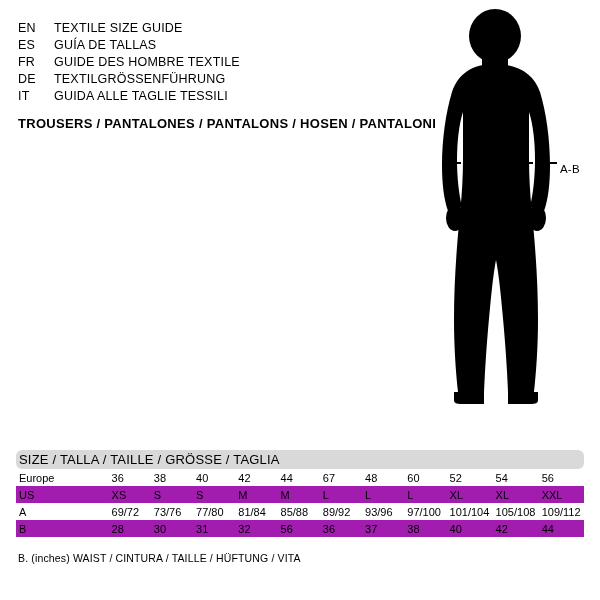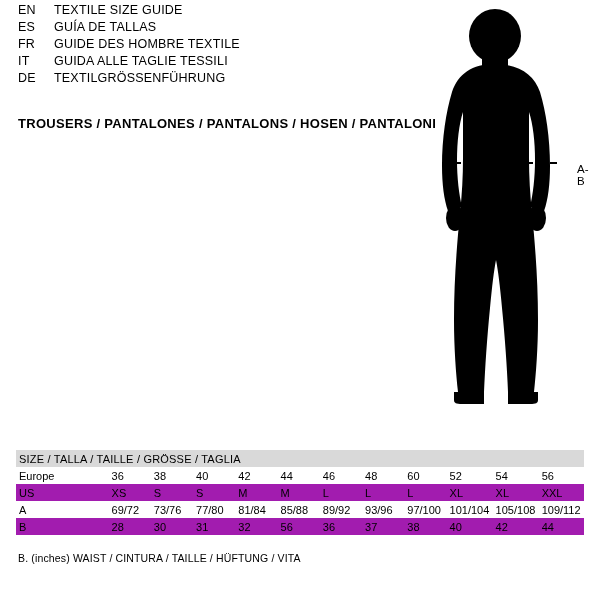--- a/index.html
+++ b/index.html
@@ -13,21 +13,21 @@
   }
   .page {
     position: relative;
     width: 600px; height: 600px;
     background: #ffffff;
   }
 
   
   .lang-block {
     position: absolute;
-    left: 18px; top: 2px;
+    left: 18px; top: 20px;
     width: 330px;
   }
   .lang-row {
     display: flex;
     align-items: baseline;
     height: 17px;
     line-height: 17px;
   }
   .lang-code {
     width: 36px;
@@ -52,21 +52,20 @@
     position: absolute;
     left: 400px; top: 8px;
     width: 190px; height: 400px;
   }
   .figure-wrap svg { display: block; }
   .ab-label {
     position: absolute;
     left: 160px; top: 155px;
     font-size: 11.5px;
     letter-spacing: 0.2px;
-    margin-left: 17px;
   }
 
   
   .table-title {
     position: absolute;
     left: 18px; top: 427px;
     font-size: 12px;
     font-weight: bold;
     letter-spacing: 0.2px;
   }
@@ -78,21 +77,21 @@
     border-collapse: collapse;
     font-size: 11px;
   }
   table.size-table td {
     padding: 2px 3px;
     height: 17px;
     vertical-align: middle;
     white-space: nowrap;
   }
   tr.head-row { background: #d9d9d9; }
-  tr.head-row td { font-size: 11px; letter-spacing: 0.2px; }
+  tr.head-row td { font-size: 13px; letter-spacing: 0.2px; border-radius: 6px; }
   tr.shade td { background: #a21caf; }
   td.label-cell { width: 92px; padding-left: 4px; }
   td.val { width: 42px; text-align: left; }
 
   .foot-notes {
     position: absolute;
     left: 18px; top: 551px;
     font-size: 10.5px;
     line-height: 15px;
     letter-spacing: 0.15px;
@@ -110,26 +109,26 @@
     </div>
     <div class="lang-row">
       <span class="lang-code">ES</span>
       <span class="lang-text">GUÍA DE TALLAS</span>
     </div>
     <div class="lang-row">
       <span class="lang-code">FR</span>
       <span class="lang-text">GUIDE DES HOMBRE TEXTILE</span>
     </div>
     <div class="lang-row">
+      <span class="lang-code">DE</span>
+      <span class="lang-text">TEXTILGRÖSSENFÜHRUNG</span>
+    </div>
+    <div class="lang-row">
       <span class="lang-code">IT</span>
       <span class="lang-text">GUIDA ALLE TAGLIE TESSILI</span>
-    </div>
-    <div class="lang-row">
-      <span class="lang-code">DE</span>
-      <span class="lang-text">TEXTILGRÖSSENFÜHRUNG</span>
     </div>
   </div>
 
   <div class="section-title">TROUSERS / PANTALONES / PANTALONS / HOSEN / PANTALONI</div>
 
   <div class="figure-wrap">
     <svg width="190" height="400" viewBox="0 0 190 400">
 
       <ellipse cx="95" cy="28" rx="26" ry="27" fill="#000000"></ellipse>
       <rect x="82" y="48" width="26" height="14" fill="#000000"></rect>
@@ -180,21 +179,21 @@
         <td class="label-cell" colspan="12">SIZE / TALLA / TAILLE / GRÖSSE / TAGLIA</td>
       </tr>
 
       <tr>
         <td class="label-cell">Europe</td>
         <td class="val">36</td>
         <td class="val">38</td>
         <td class="val">40</td>
         <td class="val">42</td>
         <td class="val">44</td>
-        <td class="val">46</td>
+        <td class="val">67</td>
         <td class="val">48</td>
         <td class="val">60</td>
         <td class="val">52</td>
         <td class="val">54</td>
         <td class="val">56</td>
       </tr>
 
       <tr class="shade">
         <td class="label-cell">US</td>
         <td class="val">XS</td>

